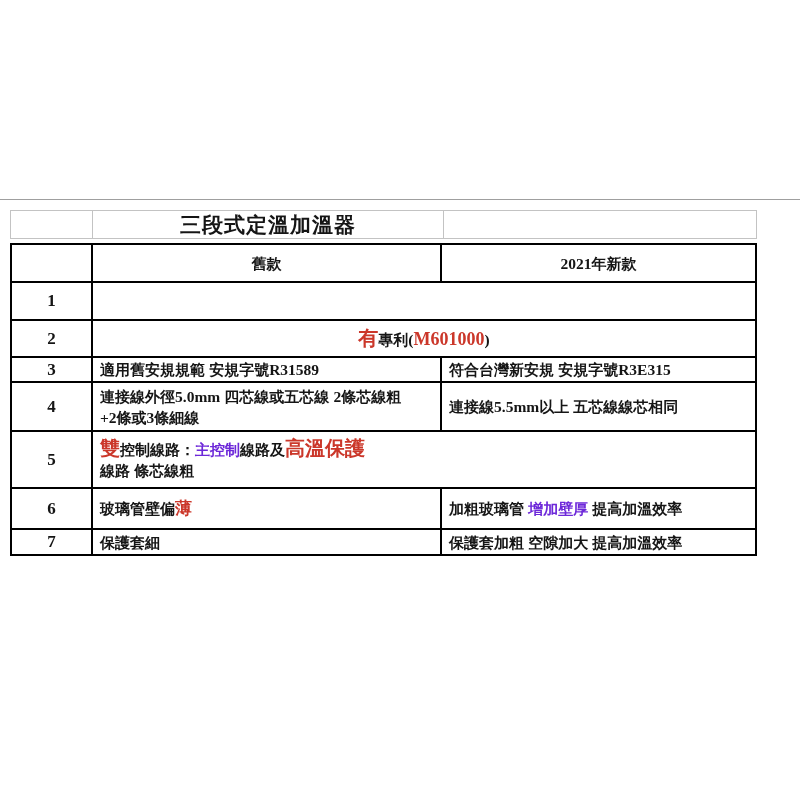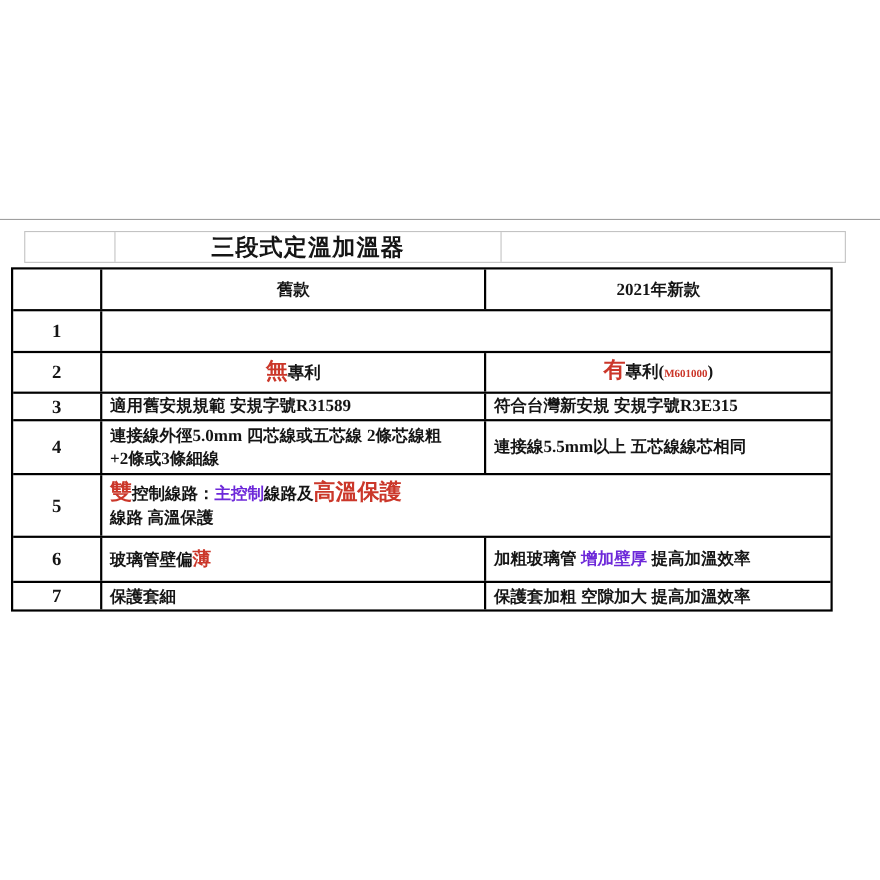--- a/index.html
+++ b/index.html
@@ -10,21 +10,20 @@
   }
   .topline{
     position:absolute;left:0;top:199px;width:800px;height:1px;
     background:#9f9f9f;
   }
   
   .titlerow{
     position:absolute;left:10px;top:210px;width:747px;height:29px;
     display:flex;box-sizing:border-box;border:1px solid #c3c3c3;
     background:#fff;
-    margin-left:12px;
   }
   .titlerow .tc1{width:82px;border-right:1px solid #c3c3c3;box-sizing:border-box;}
   .titlerow .tc2{
     width:351px;border-right:1px solid #c3c3c3;box-sizing:border-box;
     display:flex;align-items:center;justify-content:center;
     font-size:21px;font-weight:700;letter-spacing:1px;
   }
   .titlerow .tc3{flex:1;}
   
   .btable{
@@ -57,21 +56,21 @@
   .h-r3{height:23px}
   .h-r4{height:47px}
   .h-r5{height:55px}
   .h-r6{height:39px}
   .h-r7{height:24px}
   
   .red{color:#6d28d9;}
   .redmed{color:#cb372a;font-size:17px;}
   .redbig{color:#cb372a;font-size:20px;}
   .lat{font-family:"Liberation Serif","DejaVu Serif",serif;font-size:15.5px;text-align:right;}
-  .latred{font-family:"Liberation Serif","DejaVu Serif",serif;font-size:10px;color:#cb372a;}
+  .latred{font-family:"Liberation Serif","DejaVu Serif",serif;font-size:18px;color:#cb372a;}
 </style>
 </head>
 <body>
 
 <div class="topline"></div>
 
 <div class="titlerow">
   <div class="tc1"></div>
   <div class="tc2">三段式定溫加溫器</div>
   <div class="tc3"></div>
@@ -88,23 +87,20 @@
       <div class="seg"><span class="lat">2021</span><span>年新款</span></div>
     </div>
   </div>
 
   <div class="trow h-r1">
     <div class="cnum">1</div>
   </div>
 
   <div class="trow h-r2">
     <div class="cnum">2</div>
-    <div class="cold center">
-      <div class="seg"><span class="redbig">無</span><span>專利</span></div>
-    </div>
     <div class="cnew center">
       <div class="seg"><span class="redbig">有</span><span>專利</span><span class="lat">(</span><span class="latred">M601000</span><span class="lat">)</span></div>
     </div>
   </div>
 
   <div class="trow h-r3">
     <div class="cnum">3</div>
     <div class="cold">
       <div class="seg"><span>適用舊安規規範 安規字號</span><span class="lat">R31589</span></div>
     </div>
@@ -119,21 +115,21 @@
       <div class="seg"><span>連接線外徑</span><span class="lat">5.0mm</span><span> 四芯線或五芯線 </span><span class="lat">2</span><span>條芯線粗</span><br><span class="lat">+2</span><span>條或</span><span class="lat">3</span><span>條細線</span></div>
     </div>
     <div class="cnew">
       <div class="seg"><span>連接線</span><span class="lat">5.5mm</span><span>以上 五芯線線芯相同</span></div>
     </div>
   </div>
 
   <div class="trow h-r5">
     <div class="cnum">5</div>
     <div class="cnew">
-      <div class="seg"><span class="redbig">雙</span><span>控制線路：</span><span class="red">主控制</span><span>線路及</span><span class="redbig">高溫保護</span><br><span>線路 高溫保護</span></div>
+      <div class="seg"><span class="redbig">雙</span><span>控制線路：</span><span class="red">主控制</span><span>線路及</span><span class="redbig">高溫保護</span><br><span>線路 條芯線粗</span></div>
     </div>
   </div>
 
   <div class="trow h-r6">
     <div class="cnum">6</div>
     <div class="cold">
       <div class="seg"><span>玻璃管壁偏</span><span class="redmed">薄</span></div>
     </div>
     <div class="cnew">
       <div class="seg"><span>加粗玻璃管 </span><span class="red">增加壁厚</span><span> 提高加溫效率</span></div>

